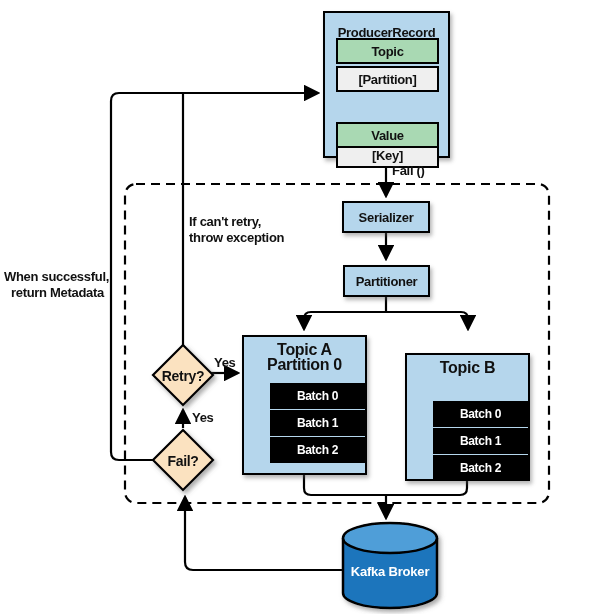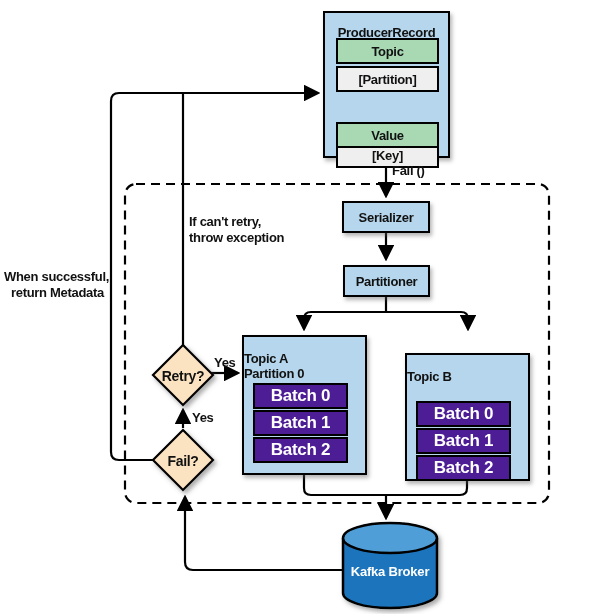--- a/index.html
+++ b/index.html
@@ -17,25 +17,25 @@
   .center{display:flex;align-items:center;justify-content:center;}
   .small-node{font-size:13px;font-weight:bold;}
   .pr-title{position:absolute;left:0;right:0;top:12px;text-align:center;font-size:13px;font-weight:bold;}
   .pr-row{
     position:absolute;left:11px;width:103px;height:26px;box-sizing:border-box;
     border:2px solid #000;font-size:13px;font-weight:bold;
     display:flex;align-items:center;justify-content:center;
   }
   .row-green{background:#a9d9b3;}
   .row-gray{background:#efefef;}
-  .topic-title{position:absolute;left:0;right:0;top:14px;font-size:13px;font-weight:bold;line-height:15px;}
+  .topic-title{position:absolute;left:0;right:0;top:5px;text-align:center;font-size:16px;font-weight:bold;line-height:15px;}
   .batch{
-    position:absolute;left:9px;width:95px;height:26px;box-sizing:border-box;
-    background:#4c1d95;border:2px solid #000;color:#fff;
-    font-size:17px;font-weight:bold;display:flex;align-items:center;justify-content:center;
+    position:absolute;left:26px;width:95px;height:26px;box-sizing:border-box;
+    background:#000000;border:2px solid #000;color:#fff;
+    font-size:12px;font-weight:bold;display:flex;align-items:center;justify-content:center;
   }
   .lbl{position:absolute;z-index:3;font-size:13px;font-weight:bold;line-height:15.5px;white-space:nowrap;}
   .lbl-right{text-align:right;}
   .diamond-lbl{position:absolute;z-index:3;font-size:14px;font-weight:bold;text-align:center;}
   .cyl-lbl{position:absolute;z-index:3;font-size:13px;font-weight:bold;color:#fff;text-align:center;letter-spacing:-0.2px;}
 </style>
 </head>
 <body>
 
 <div id="canvas">

